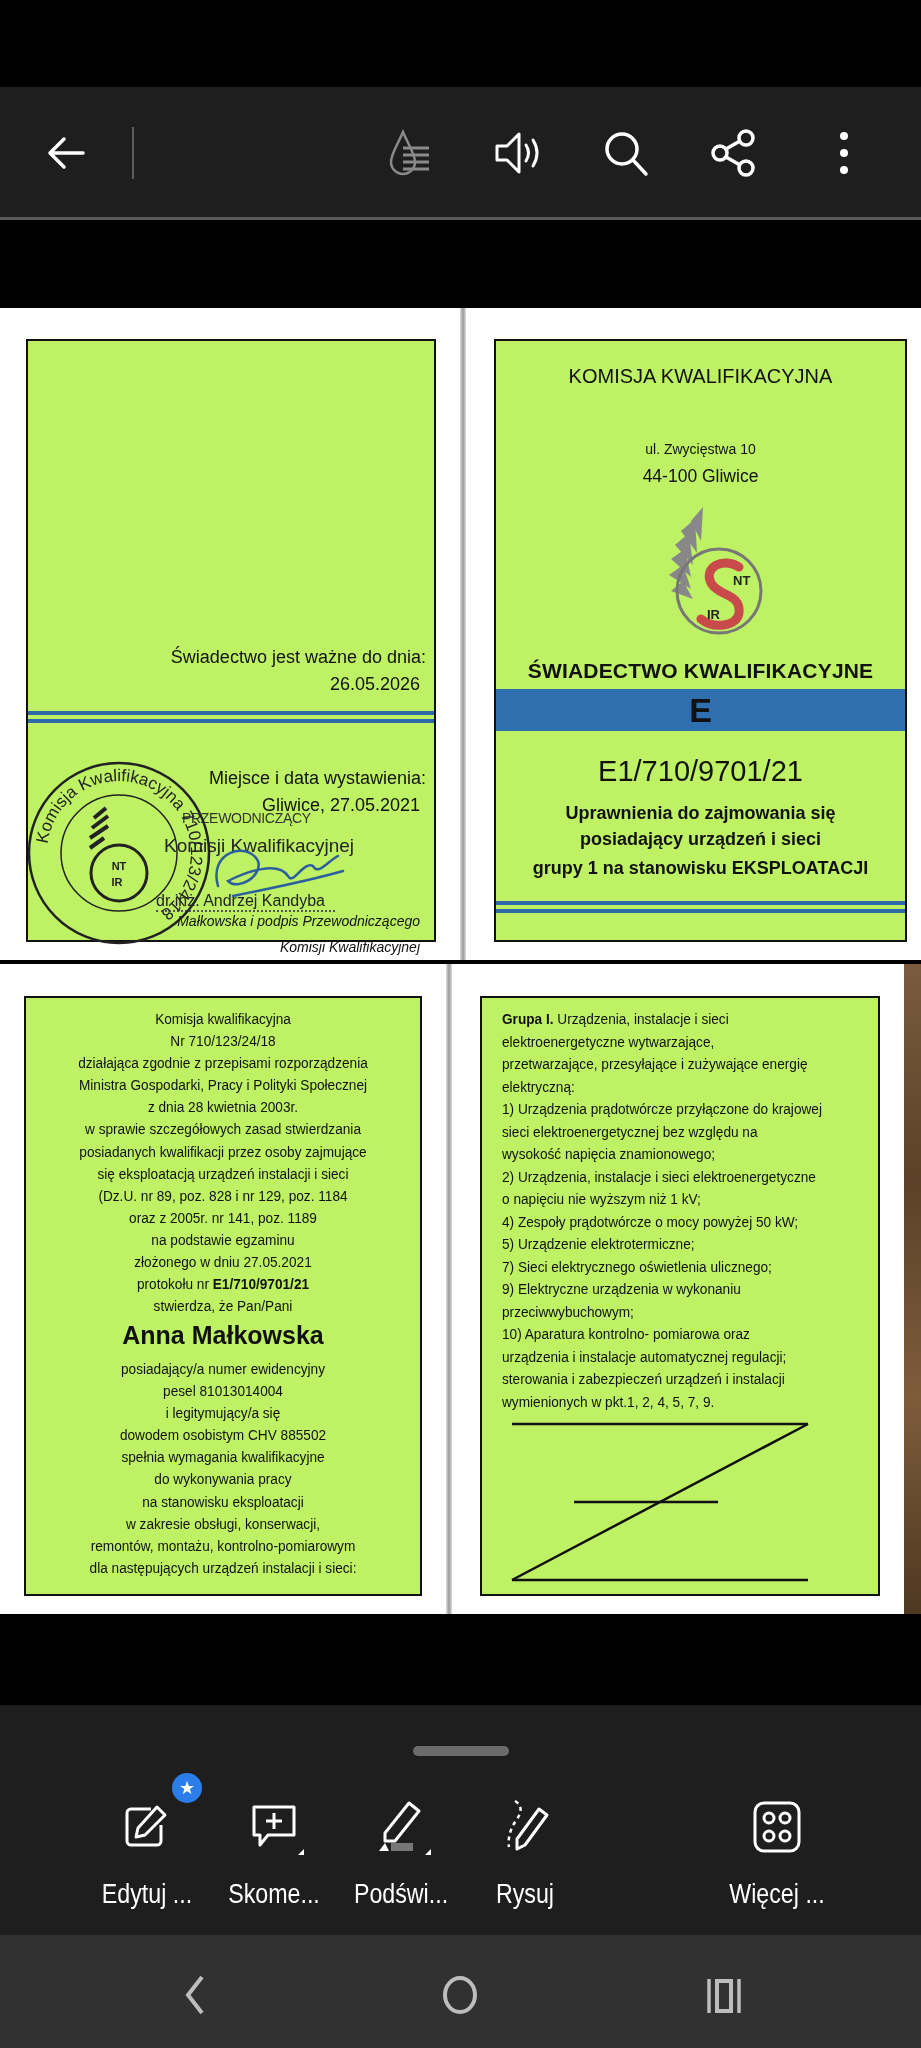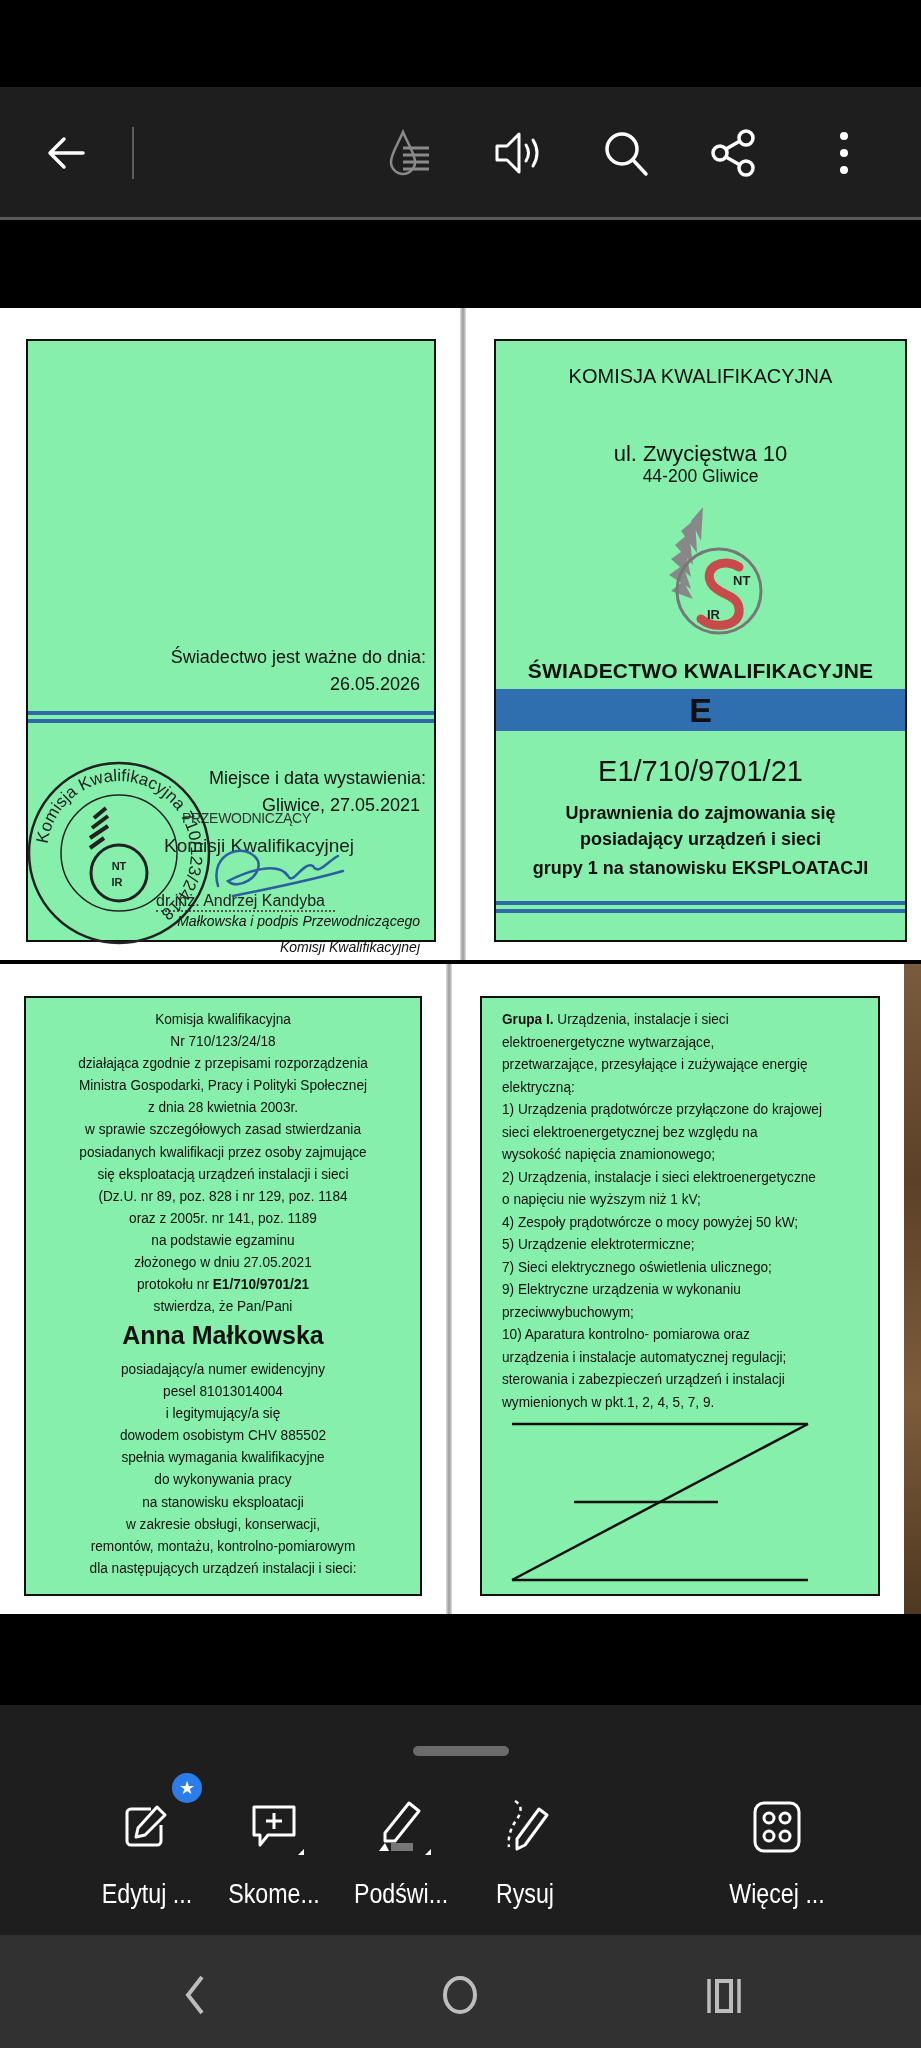--- a/index.html
+++ b/index.html
@@ -13,21 +13,21 @@
   .appbar .divider { position: absolute; left: 132px; top: 40px; width: 2px; height: 52px; background: #5c5c5c; }
 
   
   .viewport { position: absolute; left: 0; top: 220px; width: 921px; height: 1485px; background: #000; }
   .page { position: absolute; background: #fff; overflow: hidden; }
   .page1 { left: 0; top: 88px; width: 921px; height: 652px; }
   .page2 { left: 0; top: 744px; width: 921px; height: 650px; }
   .fold { position: absolute; top: 0; width: 6px; height: 100%; background: linear-gradient(90deg,#ddd,#9a9a9a,#ddd); }
   .wood { position: absolute; right: 0; top: 0; width: 17px; height: 100%; background: linear-gradient(180deg,#7a5b3d,#5c4128,#7d5c3b,#4e3820); }
 
-  .panel { position: absolute; border: 2.5px solid #111; background: #86efac; color: #111; }
+  .panel { position: absolute; border: 2.5px solid #111; background: #bef264; color: #111; }
   .blue-rule { position: absolute; left: 0; right: 0; height: 12px; }
   .blue-rule::before, .blue-rule::after { content: ""; position: absolute; left: 0; right: 0; height: 4px; background: #2e6aa8; }
   .blue-rule::before { top: 0; }
   .blue-rule::after { top: 8px; }
 
   .t { position: absolute; white-space: nowrap; }
   .c { left: 0; right: 0; text-align: center; }
   .r { right: 8px; text-align: right; }
 
   .cert-title { font-size: 21px; font-weight: bold; letter-spacing: 0.2px; }
@@ -139,22 +139,22 @@
       <g stroke="#222" stroke-width="4">
           <line x1="70" y1="60" x2="82" y2="50"></line>
           <line x1="68" y1="70" x2="84" y2="58"></line>
           <line x1="66" y1="80" x2="84" y2="68"></line>
           <line x1="66" y1="90" x2="80" y2="80"></line>
         </g>
     </svg>
 
     <div class="panel" style="left:494px; top:31px; width:413px; height:603px;">
       <div class="t c" style="top:24px; font-size:20px;">KOMISJA KWALIFIKACYJNA</div>
-      <div class="t c" style="top:100px; font-size:22px;">ul. Zwycięstwa 10</div>
-      <div class="t c" style="top:125px; font-size:17.5px;">44-200 Gliwice</div>
+      <div class="t c" style="top:100px; font-size:14px;">ul. Zwycięstwa 10</div>
+      <div class="t c" style="top:125px; font-size:17.5px;">44-100 Gliwice</div>
 
       <svg style="position:absolute; left:155px; top:160px;" width="120" height="140" viewBox="0 0 120 140">
         <g fill="#888">
           <path d="M40 20 L52 6 L50 40 Z"></path>
             <path d="M30 30 L44 18 L46 52 Z"></path>
             <path d="M24 44 L38 32 L42 64 Z"></path>
           <path d="M20 58 L34 48 L40 76 Z"></path>
             <path d="M18 74 L32 64 L40 88 Z"></path>
             <path d="M20 90 L32 80 L42 98 Z"></path>
         </g>

